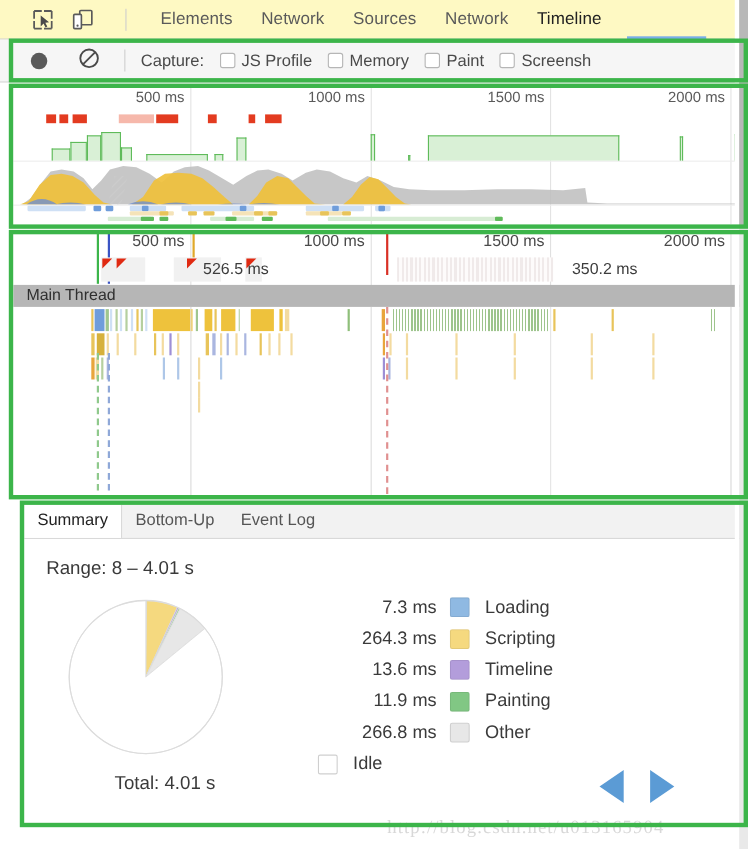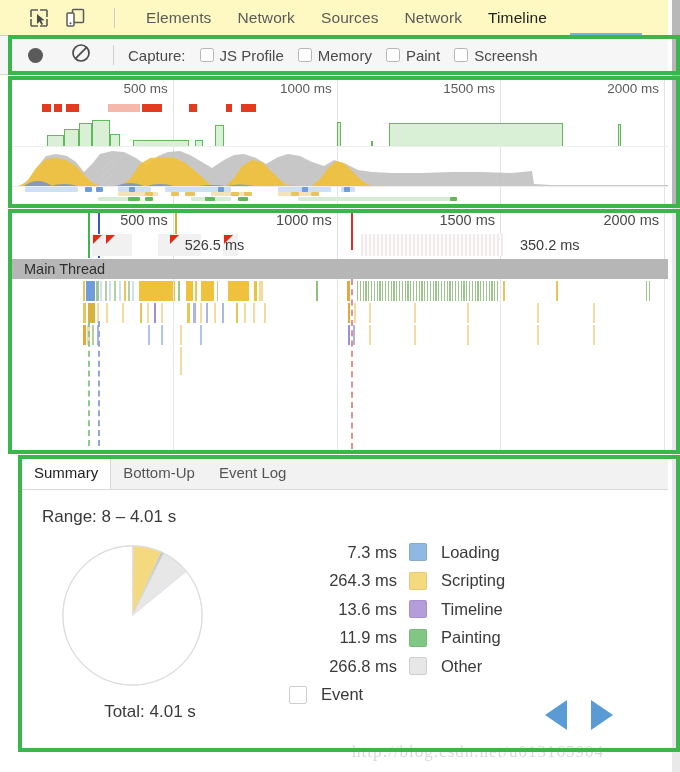--- a/index.html
+++ b/index.html
@@ -462,21 +462,21 @@
             <div class="lg-sw" style="background: rgb(129, 199, 132); border: 1px solid rgba(0, 0, 0, 0.07);"></div>
             <div class="lg-name">Painting</div>
           </div>
           <div class="lg-row">
             <div class="lg-val">266.8 ms</div>
             <div class="lg-sw" style="background: rgb(231, 231, 231); border: 1px solid rgb(207, 207, 207);"></div>
             <div class="lg-name">Other</div>
           </div>
           <div class="lg-row">
             <div class="lg-sw" style="background: rgb(255, 255, 255); border: 1px solid rgb(207, 207, 207);"></div>
-            <div class="lg-name">Event</div>
+            <div class="lg-name">Idle</div>
           </div>
         </div>
     </div>
   </div>
 
   <div class="hl" id="hl-capture"></div>
   <div class="hl" id="hl-overview"></div>
   <div class="hl" id="hl-flame"></div>
   <div class="hl" id="hl-summary"></div>
 

